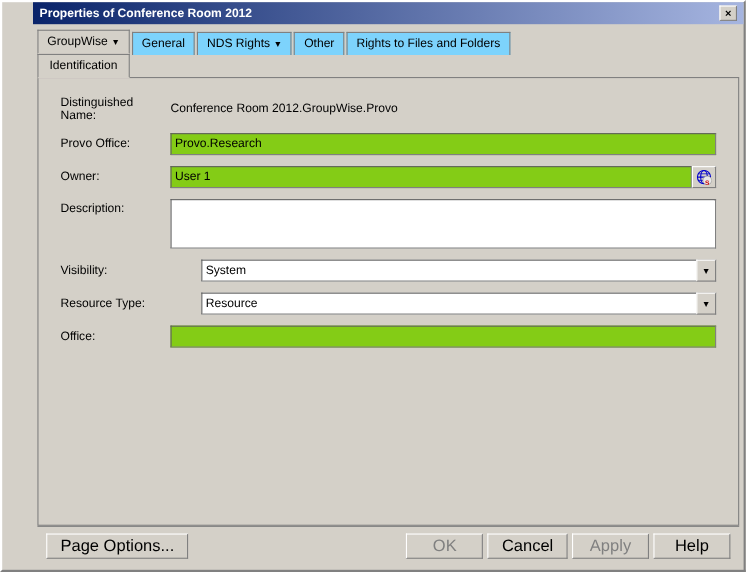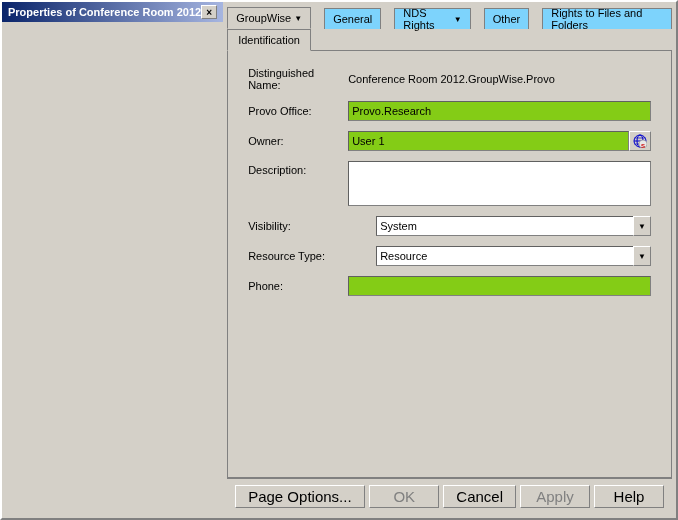--- a/index.html
+++ b/index.html
@@ -12,21 +12,22 @@
       overflow: hidden;
     }
     .window {
       width: 678px;
       height: 520px;
       background: #d4d0c8;
       border: 2px solid #808080;
       border-top: 2px solid #ffffff;
       border-left: 2px solid #ffffff;
       display: flex;
-      flex-direction: row;
+      flex-direction: column;
+      padding-left: 28px;
     }
     .title-bar {
       background: linear-gradient(to right, #0a246a, #a6b5e0);
       color: white;
       padding: 3px 6px;
       display: flex;
       justify-content: space-between;
       align-items: center;
       height: 20px;
       flex-shrink: 0;
@@ -51,21 +52,22 @@
       color: black;
     }
     .content {
       flex: 1;
       display: flex;
       flex-direction: column;
       padding: 4px;
     }
     .tabs-row {
       display: flex;
-      gap: 13px;
+      align-items: flex-end;
+      gap: 2px;
       flex-shrink: 0;
     }
     .tab {
       background: #d4d0c8;
       border: 1px solid #808080;
       border-bottom: none;
       padding: 3px 8px;
       cursor: pointer;
       font-size: 11px;
       position: relative;
@@ -342,21 +344,21 @@
         <div class="select-wrapper">
           <select class="select-field">
             <option>Resource</option>
             <option>Place</option>
           </select>
           <div class="select-arrow">▼</div>
         </div>
       </div>
 
       <div class="form-row">
-        <span class="label">Phone:</span>
+        <span class="label">Office:</span>
         <input class="input-field" type="text" style="">
       </div>
 
     </div>
     <div class="bottom-bar">
       <button class="btn">Page Options...</button>
       <div class="btn-right-group">
         <button class="btn" disabled="">OK</button>
         <button class="btn">Cancel</button>
         <button class="btn" disabled="">Apply</button>

